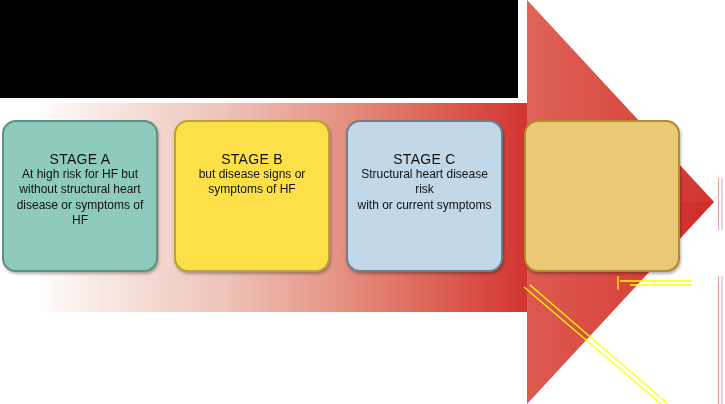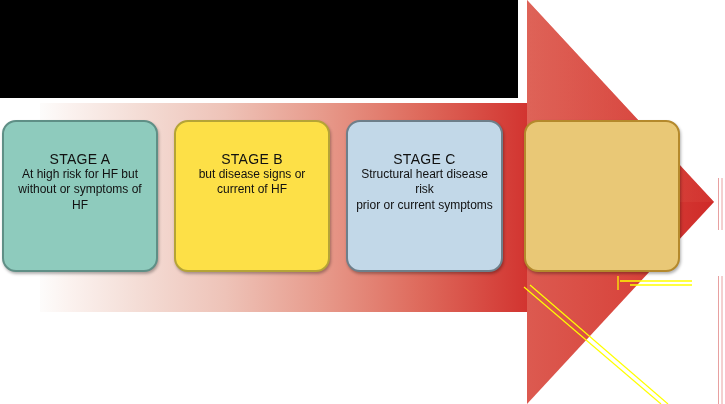--- a/index.html
+++ b/index.html
@@ -141,37 +141,38 @@
     <line x1="718.5" y1="178" x2="718.5" y2="230" stroke="#e8a0a0" stroke-width="1"></line>
     <line x1="722" y1="178" x2="722" y2="230" stroke="#e8a0a0" stroke-width="1"></line>
   </svg>
 
   <div id="stages">
 
     <div id="stage-a" class="stage-box" style="background-color: rgb(142, 203, 189); border-color: rgb(95, 143, 134);">
       <div class="stage-title">STAGE A</div>
       <div class="stage-desc">
         <div>At high risk for HF but</div>
-        <div>without or symptoms of HF</div>
+        <div>without structural heart</div>
+        <div>disease or symptoms of HF</div>
       </div>
     </div>
 
     <div id="stage-b" class="stage-box" style="background-color: #fde047; border-color: rgb(181, 164, 54);">
       <div class="stage-title">STAGE B</div>
       <div class="stage-desc">
         <div>but disease signs or</div>
-        <div>current of HF</div>
+        <div>symptoms of HF</div>
       </div>
     </div>
 
     <div id="stage-c" class="stage-box" style="background-color: rgb(194, 216, 232); border-color: rgb(110, 127, 138);">
       <div class="stage-title">STAGE C</div>
       <div class="stage-desc">
         <div>Structural heart disease risk</div>
-        <div>prior or current symptoms</div>
+        <div>with or current symptoms</div>
       </div>
     </div>
 
     <div id="stage-d" class="stage-box" style="background-color: rgb(233, 200, 118); border-color: rgb(180, 137, 44);">
     </div>
 
   </div>
 </div>
 
 </body></html>

